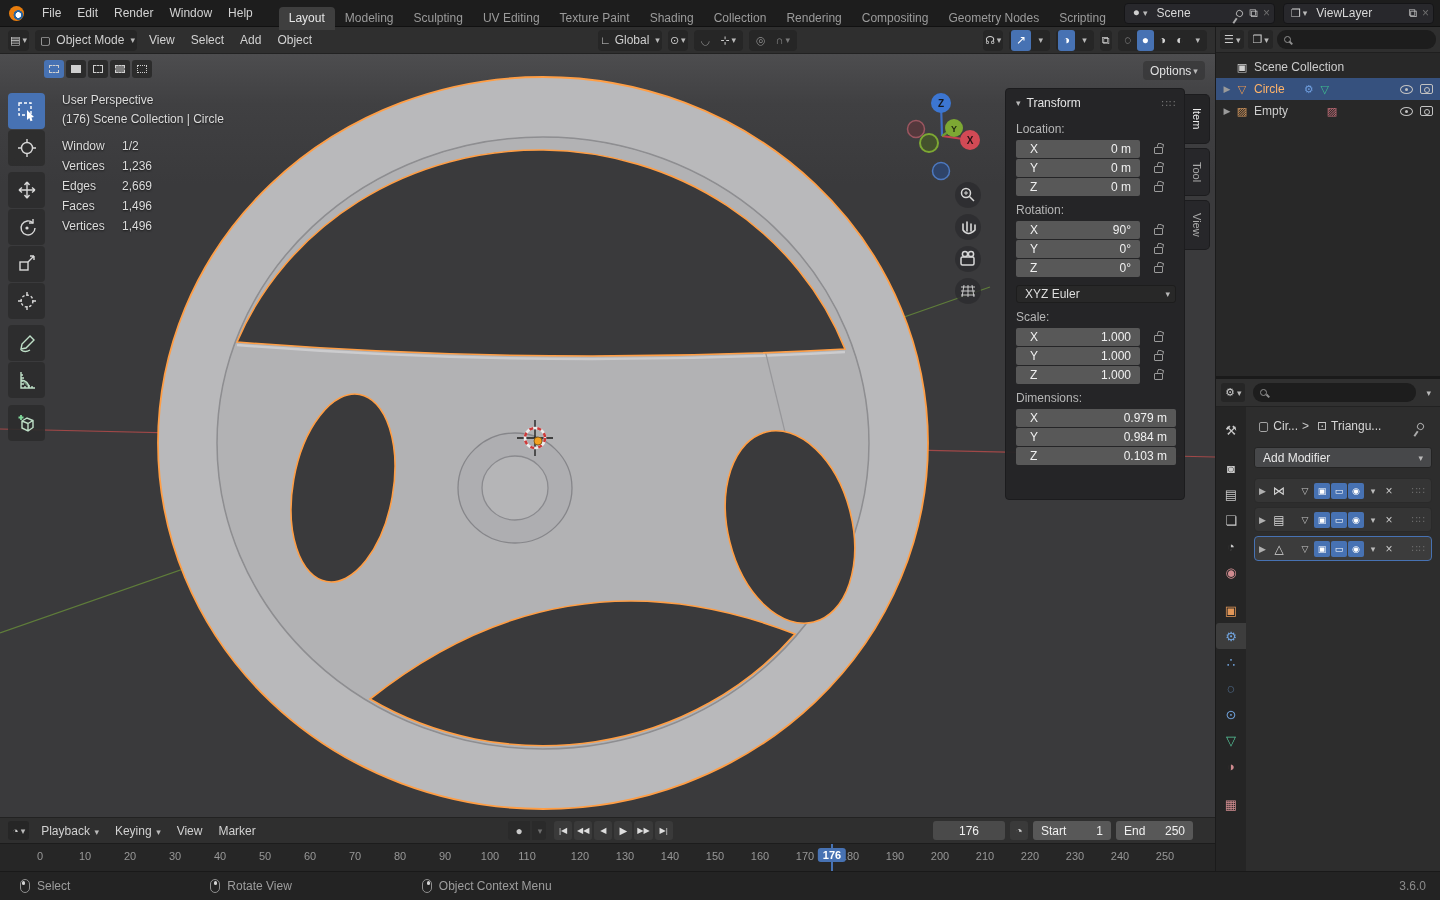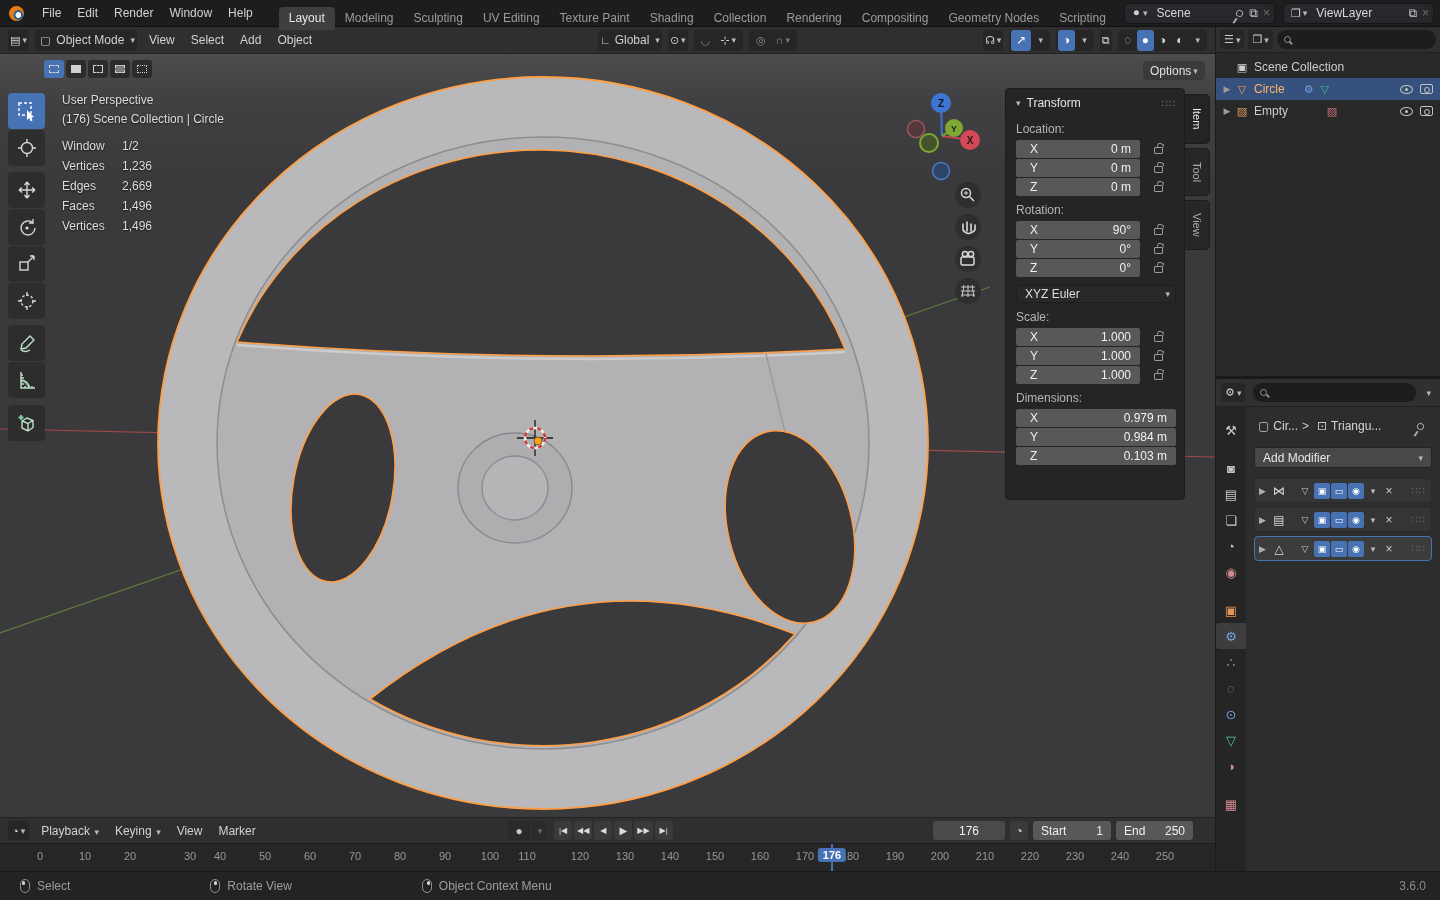--- a/index.html
+++ b/index.html
@@ -773,21 +773,21 @@
     <span class="tl-field" style="width:77px">
       <span>End</span>
         <span style="margin-left:auto">250</span>
     </span>
   </div>
 </div>
 <div id="tl-ruler">
     <span class="tick" style="left: 40px;">0</span>
     <span class="tick" style="left: 85px;">10</span>
     <span class="tick" style="left: 130px;">20</span>
-    <span class="tick" style="left: 190px;">30</span>
+    <span class="tick" style="left: 175px;">30</span>
     <span class="tick" style="left: 220px;">40</span>
     <span class="tick" style="left: 265px;">50</span>
     <span class="tick" style="left: 310px;">60</span>
     <span class="tick" style="left: 355px;">70</span>
     <span class="tick" style="left: 400px;">80</span>
     <span class="tick" style="left: 445px;">90</span>
     <span class="tick" style="left: 490px;">100</span>
     <span class="tick" style="left: 527px;">110</span>
     <span class="tick" style="left: 580px;">120</span>
     <span class="tick" style="left: 625px;">130</span>

